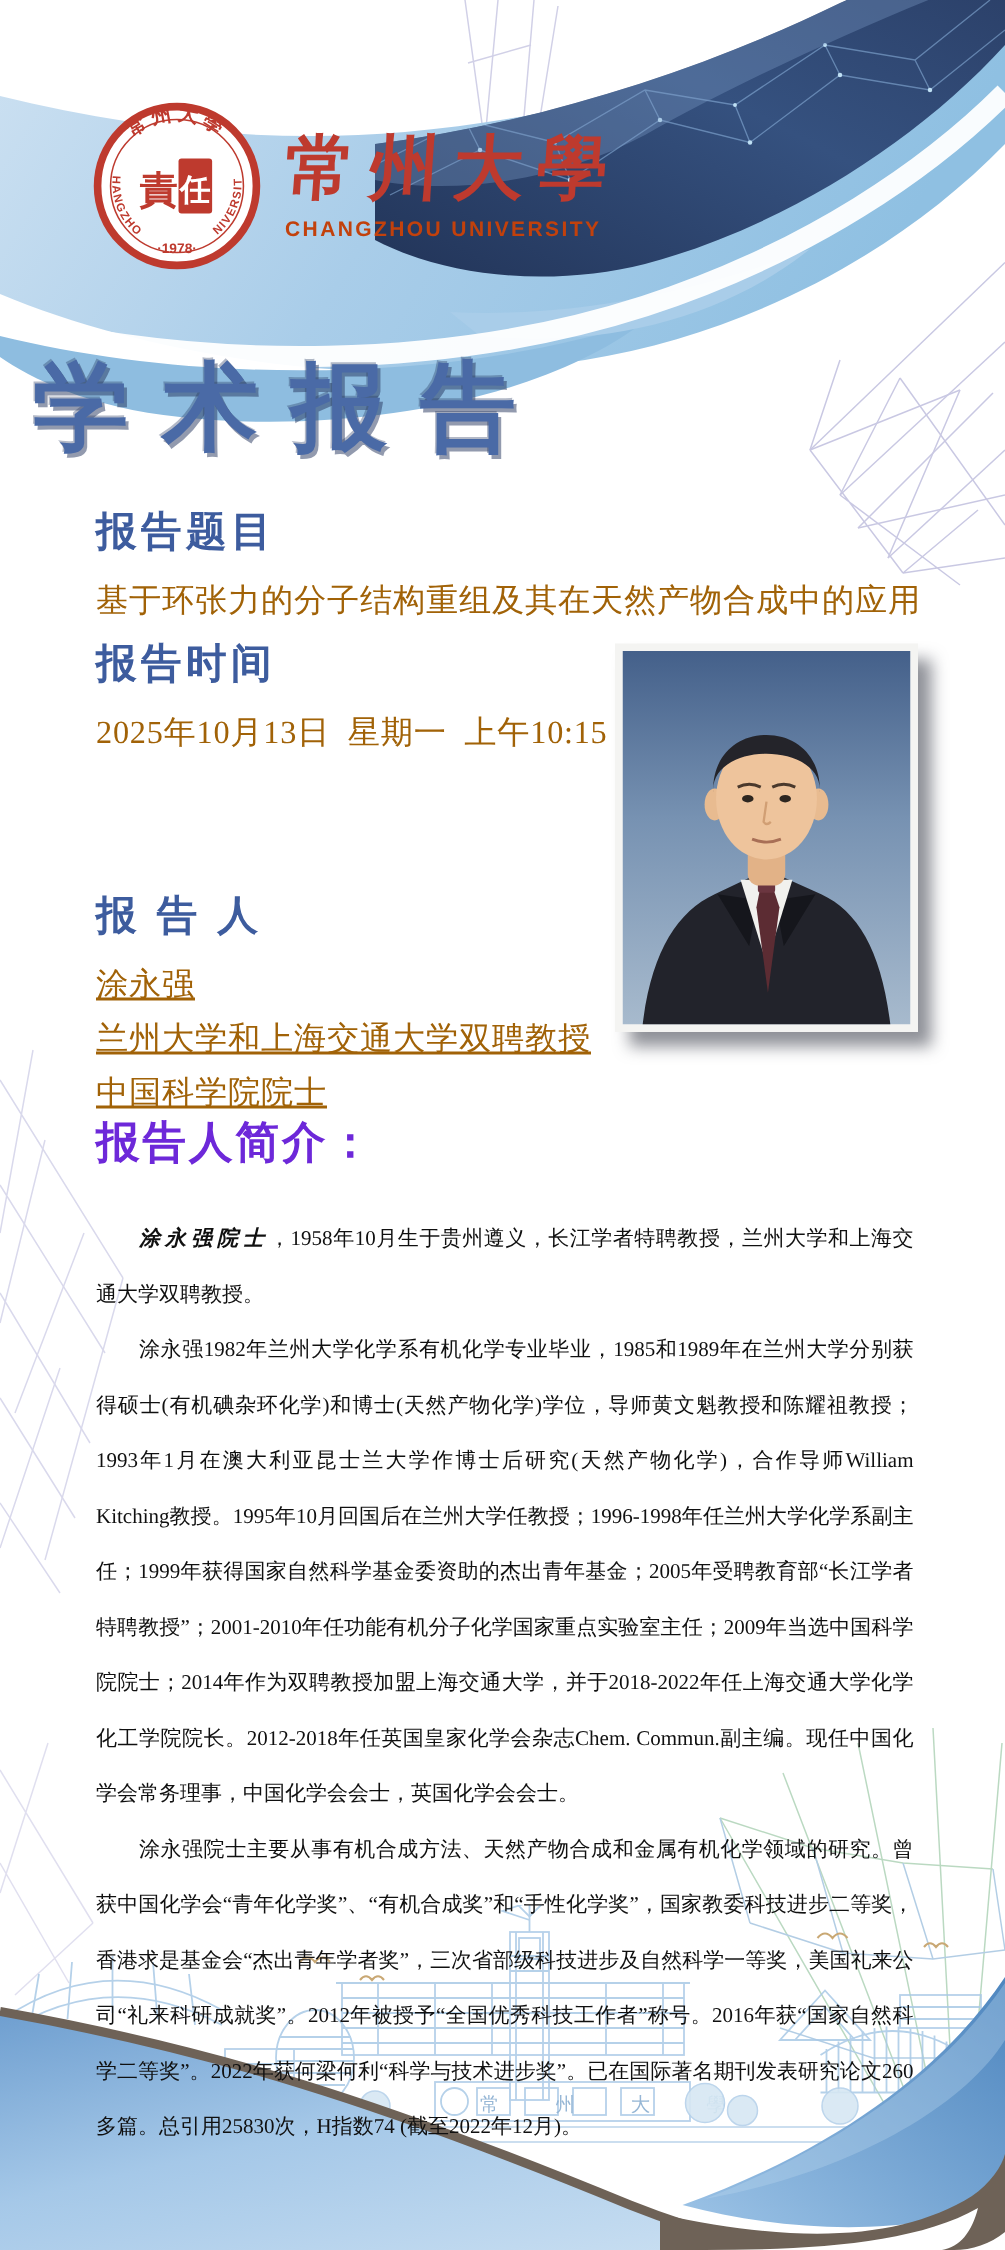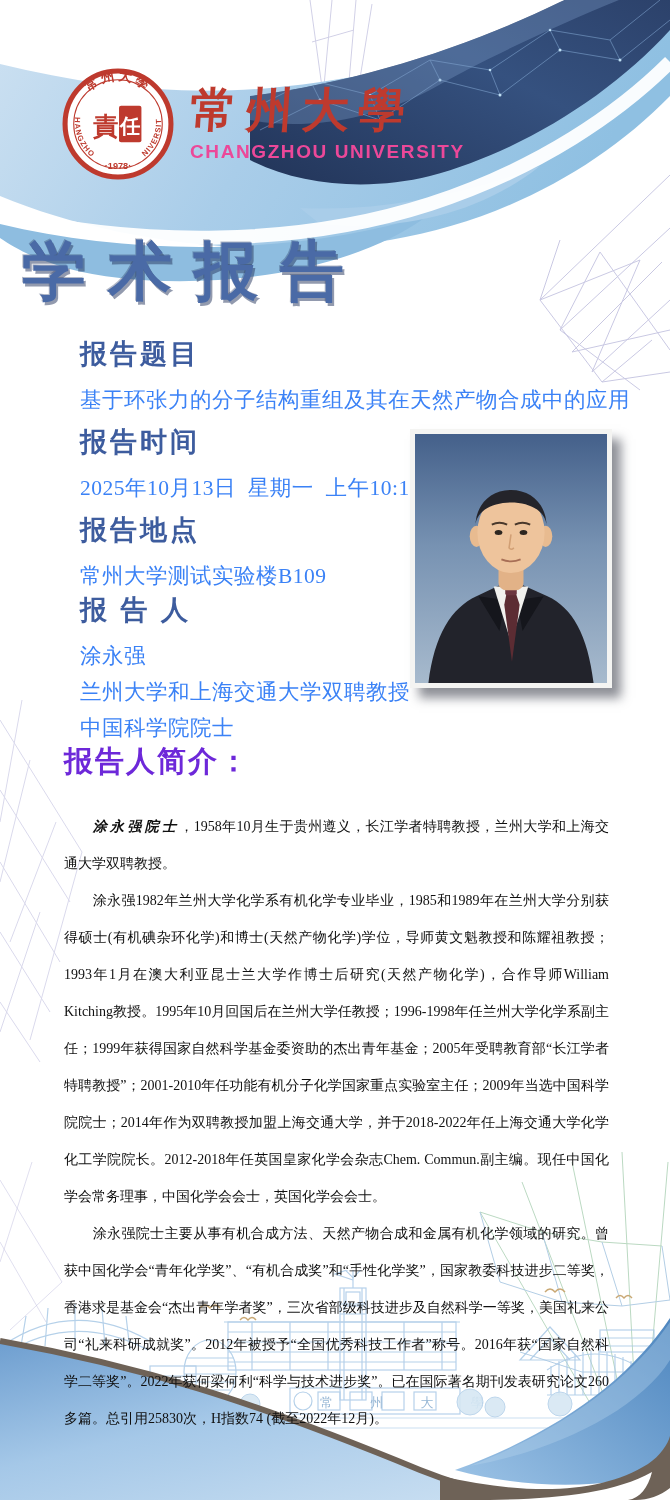--- a/index.html
+++ b/index.html
@@ -7,39 +7,39 @@
           font-family:"Liberation Serif","DejaVu Serif",serif;color:#141414;}
   svg{display:block;}
   .layer{position:absolute;left:0;top:0;pointer-events:none;}
 
   
   .brand{position:absolute;left:62px;top:68px;display:flex;align-items:center;gap:16px;z-index:5;}
   .seal{width:112px;height:112px;flex:0 0 auto;}
   .brand-text{display:flex;flex-direction:column;}
   .calligraphy{font-size:47px;font-weight:bold;color:#be3a2e;letter-spacing:9px;line-height:1.1;
                font-family:"Liberation Serif","DejaVu Serif",serif;transform:skewX(-4deg);}
-  .latin{font-size:19px;font-weight:bold;color:#ec4899;letter-spacing:1.6px;margin-top:4px;
+  .latin{font-size:14px;font-weight:bold;color:#c2410c;letter-spacing:1.6px;margin-top:4px;
          font-family:"Liberation Sans","DejaVu Sans",sans-serif;}
 
   
   .poster-title{position:absolute;left:0;top:228px;width:100%;margin:0;text-align:left;z-index:5;
     font-family:"Liberation Sans","DejaVu Sans",sans-serif;font-weight:bold;font-size:64px;
     letter-spacing:22px;text-indent:22px;color:#4a6aa6;
     text-shadow:2px 3px 0 rgba(38,54,94,.50), -1px -1px 0 rgba(38,54,94,.35);}
 
   
-  .sec{position:absolute;left:64px;width:580px;z-index:5;margin-left:16px;}
+  .sec{position:absolute;left:64px;width:580px;z-index:5;}
   .sec h2{margin:0;font-family:"Liberation Sans","DejaVu Sans",sans-serif;font-weight:bold;
           font-size:27px;letter-spacing:3px;color:#3d5c9e;}
-  .sec .val{margin:13px 0 0 0;font-size:21.5px;letter-spacing:.5px;color:#3b82f6;white-space:pre-wrap;}
+  .sec .val{margin:13px 0 0 0;font-size:21.5px;letter-spacing:.5px;color:#a16207;white-space:pre-wrap;}
   .sec-topic{top:336px;}
   .sec-time{top:424px;}
   .sec-venue{top:512px;}
   .sec-speaker{top:592px;width:340px;}
-  .sec-speaker .val{margin-top:13px;}
+  .sec-speaker .val{margin-top:13px;text-decoration:underline;}
   .sec-speaker .val + .val{margin-top:7px;}
 
   
   .photo{position:absolute;left:410px;top:429px;width:192px;height:249px;margin:0;padding:5px;
          background:#f4f4f2;box-shadow:9px 10px 10px rgba(50,52,66,.55);z-index:5;}
   .photo svg{width:100%;height:100%;}
 
   
   .bio{position:absolute;left:64px;top:742px;width:545px;z-index:5;}
   .bio h2{margin:0;font-family:"Liberation Sans","DejaVu Sans",sans-serif;font-weight:bold;
@@ -166,24 +166,20 @@
   <section class="sec sec-topic">
     <h2>报告题目</h2>
     <p class="val">基于环张力的分子结构重组及其在天然产物合成中的应用</p>
   </section>
 
   <section class="sec sec-time">
     <h2>报告时间</h2>
     <p class="val">2025年10月13日  星期一  上午10:15</p>
   </section>
 
-  <section class="sec sec-venue">
-    <h2>报告地点</h2>
-    <p class="val">常州大学测试实验楼B109</p>
-  </section>
 
   <section class="sec sec-speaker">
     <h2>报 告 人</h2>
     <p class="val">涂永强</p>
     <p class="val">兰州大学和上海交通大学双聘教授</p>
     <p class="val">中国科学院院士</p>
   </section>
 
   <figure class="photo">
     <svg viewBox="0 0 200 258" preserveAspectRatio="none">

